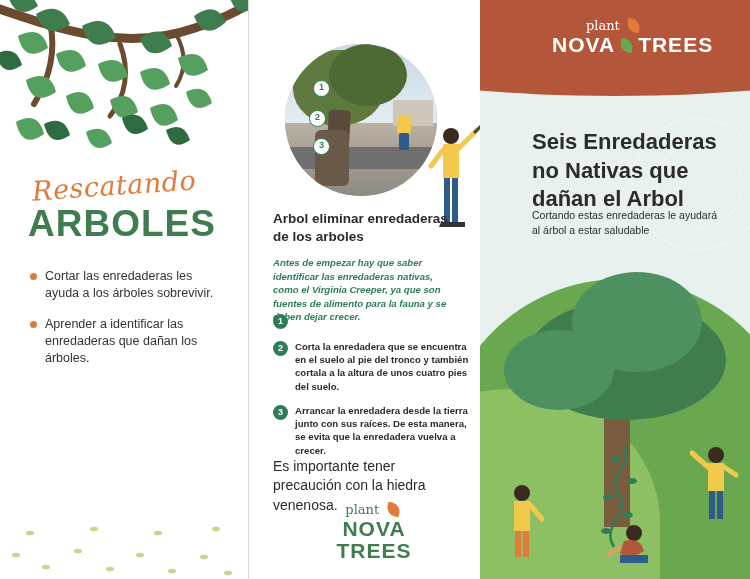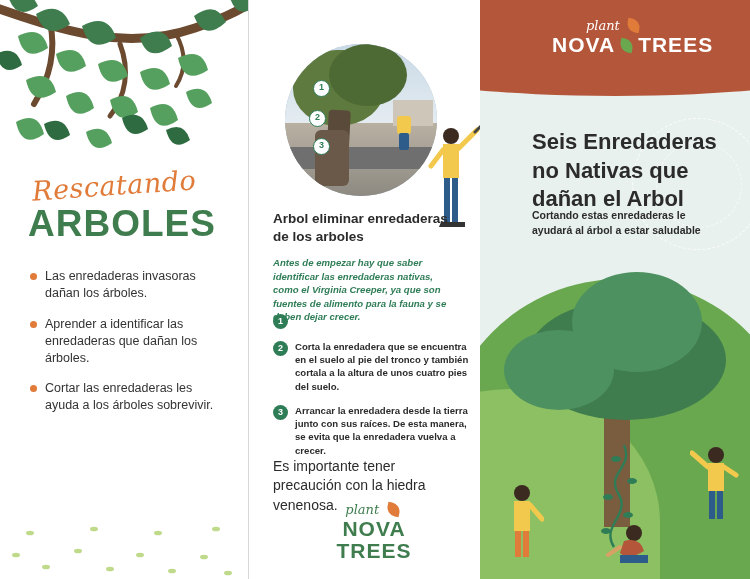--- a/index.html
+++ b/index.html
@@ -271,21 +271,21 @@
     font-size: 22px;
     font-weight: bold;
     color: #2b2b2b;
     line-height: 1.3;
   }
   .right-sub {
     position: absolute;
     left: 52px; top: 208px;
     width: 190px;
     font-size: 10.5px;
-    font-weight: bold;
+    font-weight: normal;
     color: #2b2b2b;
     line-height: 1.4;
   }
   .hill {
     position: absolute;
     left: -40px; bottom: 0;
     width: 360px; height: 300px;
     background: #6aa84f;
     border-radius: 50% 50% 0 0 / 60% 60% 0 0;
   }
@@ -334,21 +334,20 @@
     position: absolute;
     left: 176px; top: 142px;
     width: 84px; height: 84px;
     border: 1px dashed rgba(255,255,255,0.6);
     border-radius: 50%;
   }
 
   
   .logo-plant {
     font-family: "DejaVu Serif", serif;
-    font-style: italic;
     font-size: 13px;
     line-height: 1;
   }
   .logo-nova {
     font-size: 21px;
     font-weight: bold;
     letter-spacing: 1px;
     line-height: 1.05;
   }
   .leaf-mark {
@@ -410,29 +409,25 @@
     </svg>
 
     <div class="left-title">
       <div class="script-word">Rescatando</div>
       <div class="big-word">ARBOLES</div>
     </div>
 
     <div class="bullets">
       <div class="bullet-row">
         <span class="bullet-dot"></span>
-        <span class="bullet-text">Las enredaderas invasoras dañan los árboles.</span>
+        <span class="bullet-text">Cortar las enredaderas les ayuda a los árboles sobrevivir.</span>
       </div>
       <div class="bullet-row">
         <span class="bullet-dot"></span>
         <span class="bullet-text">Aprender a identificar las enredaderas que dañan los árboles.</span>
-      </div>
-      <div class="bullet-row">
-        <span class="bullet-dot"></span>
-        <span class="bullet-text">Cortar las enredaderas les ayuda a los árboles sobrevivir.</span>
       </div>
     </div>
 
     <svg class="dots-pattern" viewBox="0 0 248 120">
       <g fill="#b9d77f">
         <ellipse cx="16" cy="96" rx="4" ry="2.3"></ellipse>
         <ellipse cx="46" cy="108" rx="4" ry="2.3"></ellipse>
         <ellipse cx="78" cy="92" rx="4" ry="2.3"></ellipse>
         <ellipse cx="110" cy="110" rx="4" ry="2.3"></ellipse>
         <ellipse cx="140" cy="96" rx="4" ry="2.3"></ellipse>

